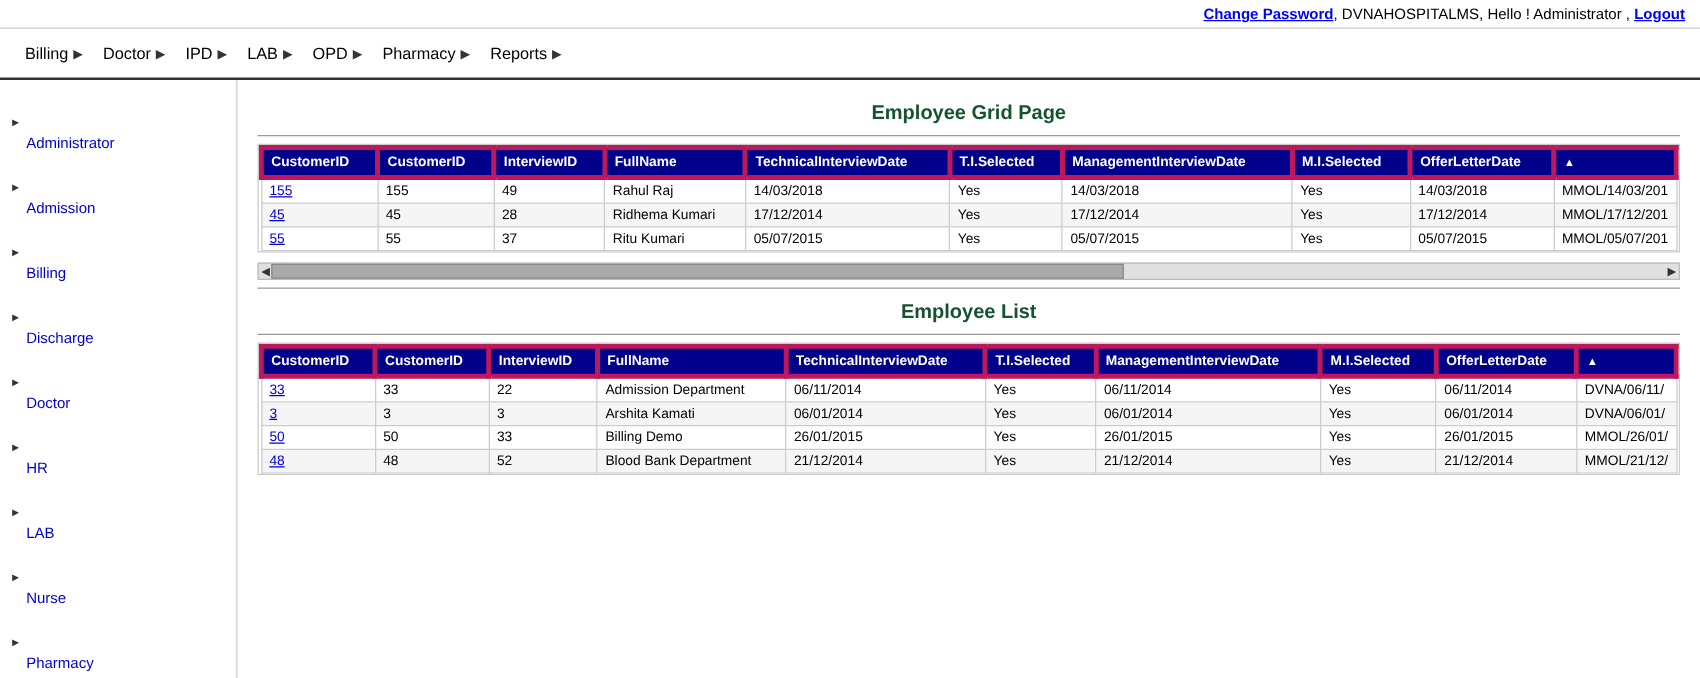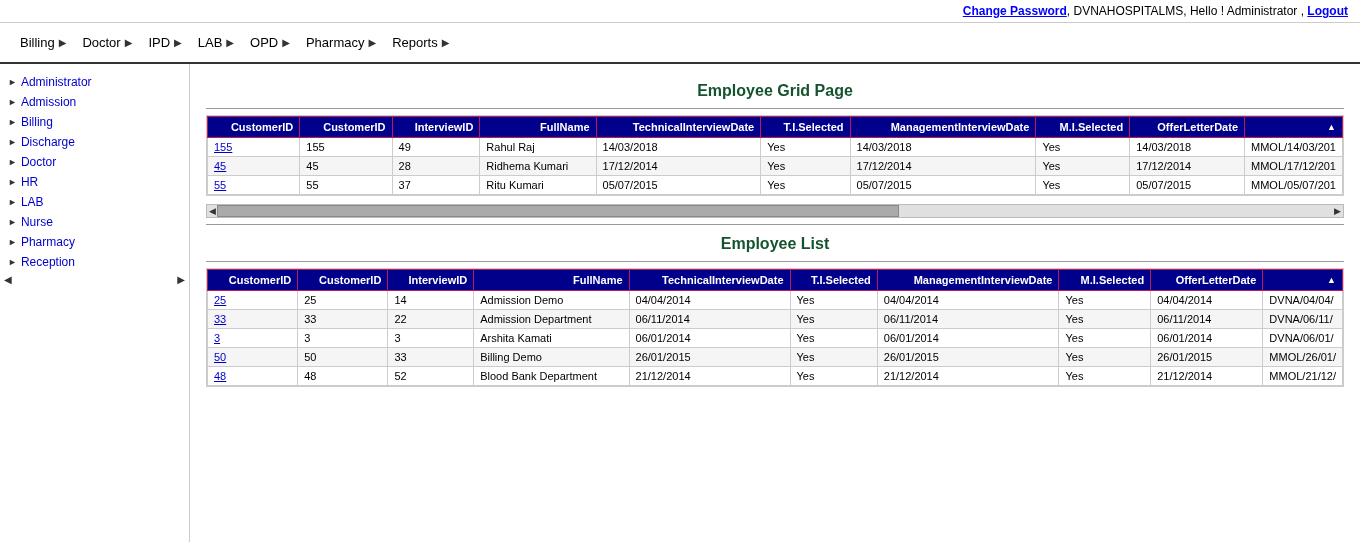--- a/index.html
+++ b/index.html
@@ -54,21 +54,21 @@
       align-items: center;
       padding: 3px 8px;
       cursor: pointer;
       font-size: 12px;
     }
     .sidebar-arrow {
       color: #333;
       font-size: 9px;
       margin-right: 4px;
     }
-    .sidebar-item a { color: #00c; text-decoration: none; }
+    .sidebar-item a { color: #00c; text-decoration: none; margin-top: 32px; }
     .sidebar-resizer {
       display: flex;
       align-items: center;
       justify-content: space-between;
       padding: 2px 4px;
     }
     .sidebar-resizer-arrow {
       font-size: 10px;
       cursor: pointer;
       color: #333;
@@ -98,22 +98,22 @@
     }
     .data-table {
       border-collapse: collapse;
       width: 100%;
       font-size: 11px;
     }
     .data-table th {
       background: #00008b;
       color: #fff;
       padding: 4px 6px;
-      text-align: right;
-      border: 1px solid #be185d;
+      text-align: left;
+      border: 4px solid #be185d;
       white-space: nowrap;
     }
     .data-table td {
       padding: 3px 6px;
       border: 1px solid #ccc;
       vertical-align: top;
     }
     .data-table tr:nth-child(odd) td { background: #fff; }
     .data-table tr:nth-child(even) td { background: #f5f5f5; }
     .data-table td a { color: #00c; text-decoration: underline; cursor: pointer; }
@@ -332,32 +332,20 @@
             <th>FullName</th>
             <th>TechnicalInterviewDate</th>
             <th>T.I.Selected</th>
             <th>ManagementInterviewDate</th>
             <th>M.I.Selected</th>
             <th>OfferLetterDate</th>
             <th class="up-arrow-col">▲</th>
           </tr>
         </thead>
         <tbody id="employee-list-body">
-        <tr>
-    <td><a>25</a></td>
-    <td>25</td>
-    <td>14</td>
-    <td>Admission Demo</td>
-    <td>04/04/2014</td>
-    <td>Yes</td>
-    <td>04/04/2014</td>
-    <td>Yes</td>
-    <td>04/04/2014</td>
-    <td>DVNA/04/04/</td>
-  </tr>
             <tr>
     <td><a>33</a></td>
     <td>33</td>
     <td>22</td>
     <td>Admission Department</td>
     <td>06/11/2014</td>
     <td>Yes</td>
     <td>06/11/2014</td>
     <td>Yes</td>
     <td>06/11/2014</td>

